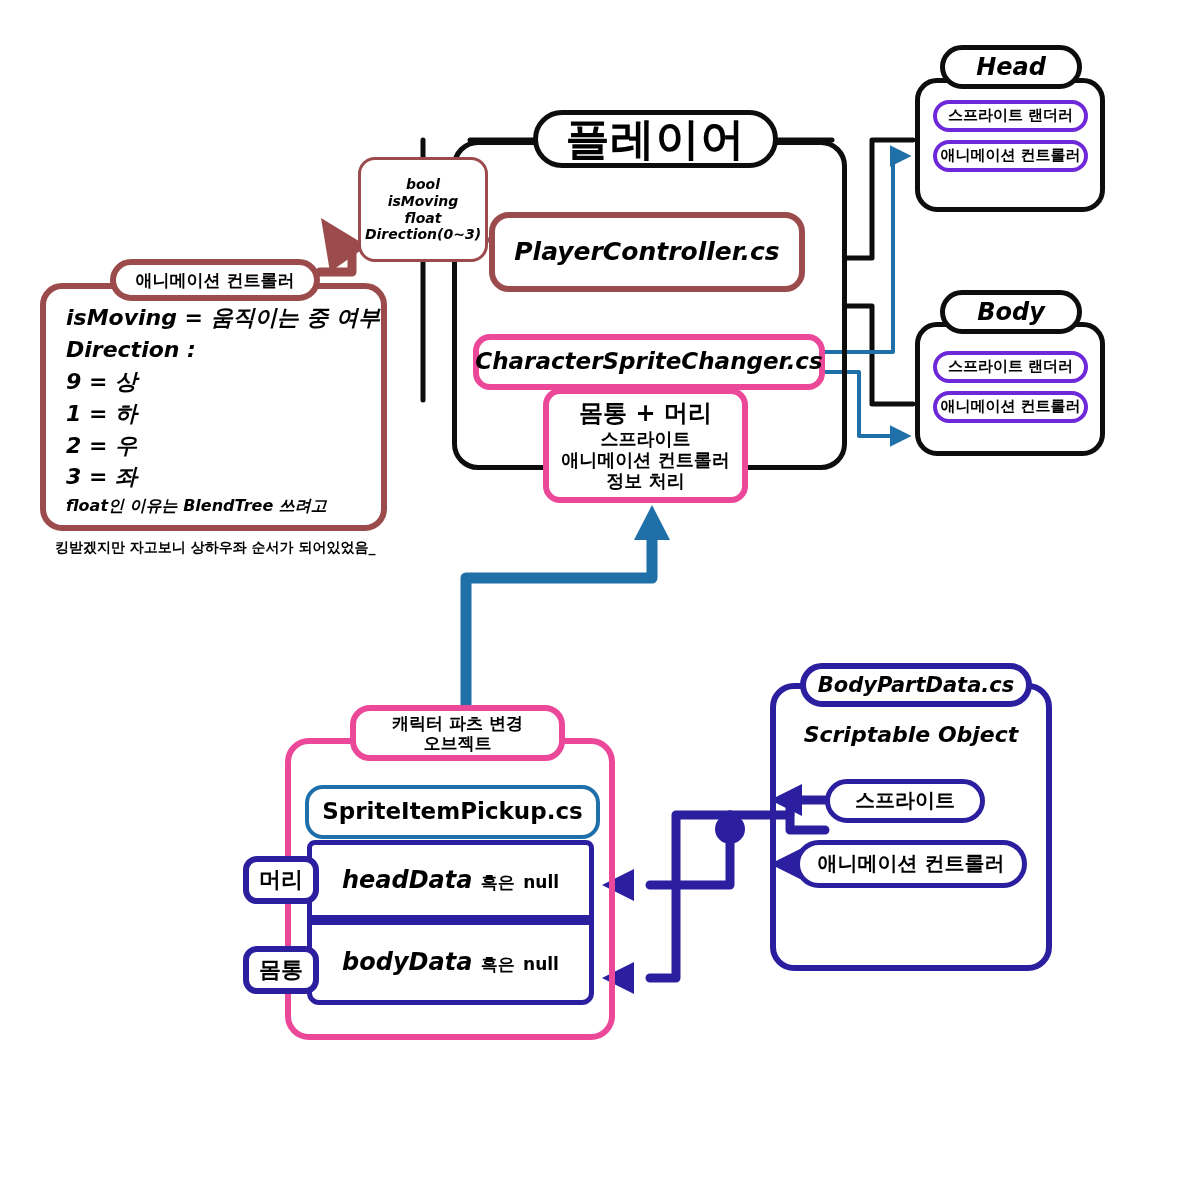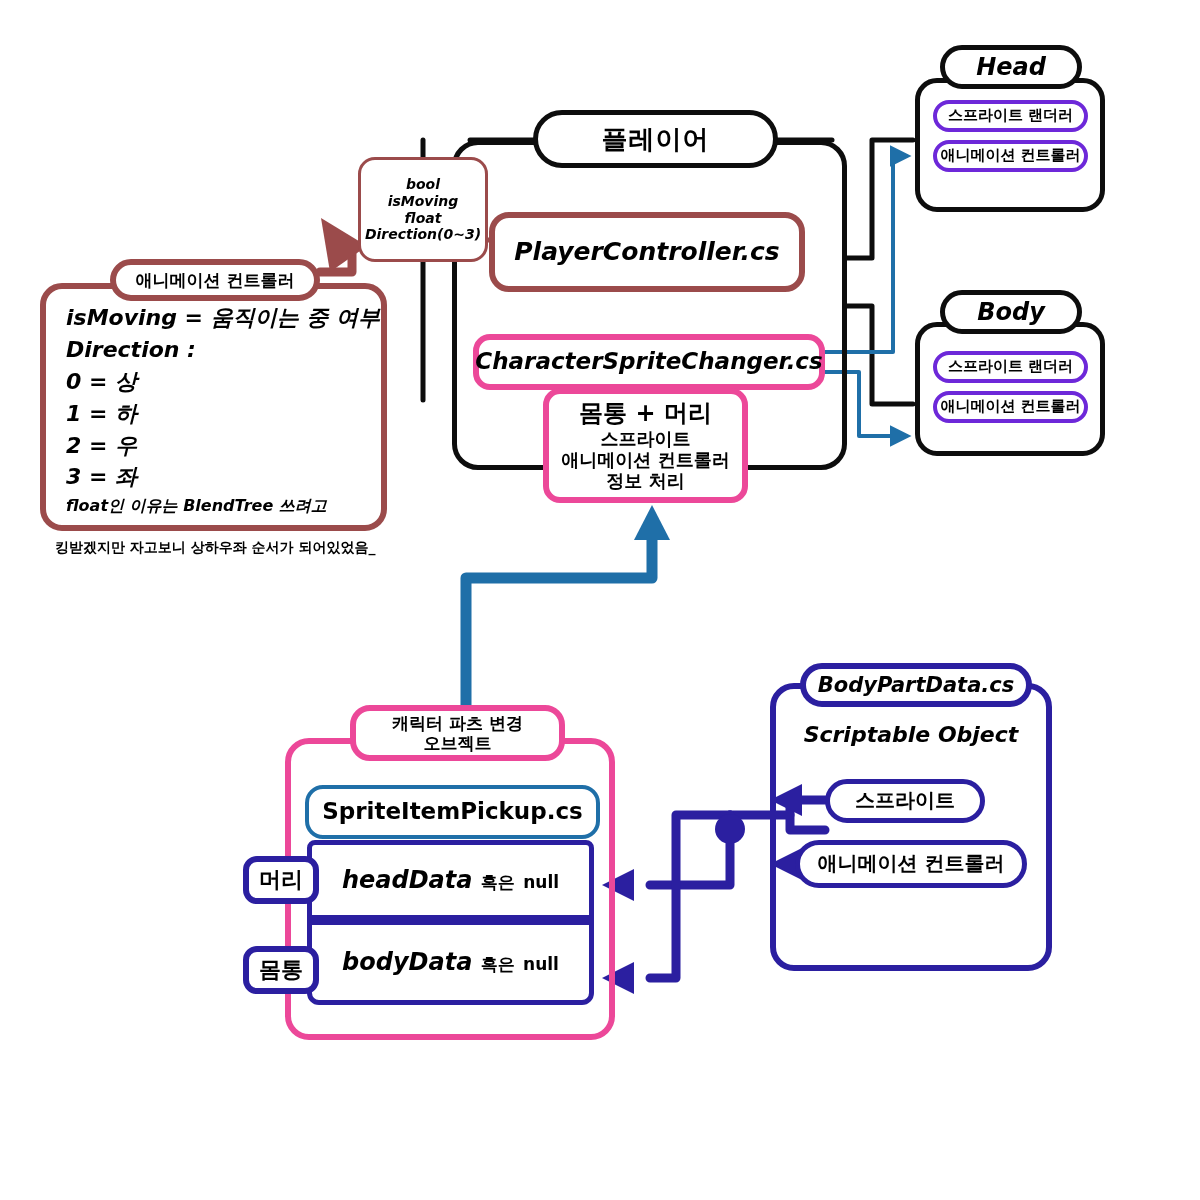--- a/index.html
+++ b/index.html
@@ -25,21 +25,21 @@
   .b{border:6px solid #ec4899;}
   .b-thin{border:4px solid #1f6fa8;}
   .p{border:6px solid #2b1fa0;}
   .p-thin{border:5px solid #2b1fa0;}
 
   .container-box{background:transparent;}
 
   
   #player-container{left:452px;top:140px;width:395px;height:330px;border-radius:26px;}
   #player-title{left:533px;top:110px;width:245px;height:58px;border-radius:29px;}
-  #player-title .lbl{font-size:26px;font-weight:700;letter-spacing:1px;}
+  #player-title .lbl{font-size:44px;font-weight:700;letter-spacing:1px;}
 
   #player-controller{left:489px;top:212px;width:316px;height:80px;border-radius:20px;}
   #player-controller .lbl{font-size:25px;font-weight:700;font-style:italic;}
 
   #sprite-changer{left:473px;top:334px;width:352px;height:56px;border-radius:17px;}
   #sprite-changer .lbl{font-size:23px;font-weight:700;font-style:italic;}
 
   #sprite-changer-detail{left:543px;top:388px;width:205px;height:115px;border-radius:17px;}
   #sprite-changer-detail .l0{font-size:24px;font-weight:700;}
   #sprite-changer-detail .l1{font-size:18px;font-weight:700;}
@@ -197,21 +197,21 @@
   <div class="node r-thin" id="bool-box">
     <span class="lbl">bool</span>
     <span class="lbl">isMoving</span>
     <span class="lbl">float</span>
     <span class="lbl">Direction(0~3)</span>
   </div>
 
   <div class="node r" id="anno-body">
     <span class="lbl l-big">isMoving = 움직이는 중 여부</span>
     <span class="lbl l-big">Direction :</span>
-    <span class="lbl l-big">0 = 상</span>
+    <span class="lbl l-big">9 = 상</span>
     <span class="lbl l-big">1 = 하</span>
     <span class="lbl l-big">2 = 우</span>
     <span class="lbl l-big">3 = 좌</span>
     <span class="lbl l-small">float인 이유는 BlendTree 쓰려고</span>
   </div>
   <div class="node r" id="anno-title">
     <span class="lbl">애니메이션 컨트롤러</span>
   </div>
   <div class="node" id="anno-footnote">
     <span class="lbl">킹받겠지만 자고보니 상하우좌 순서가 되어있었음_</span>

